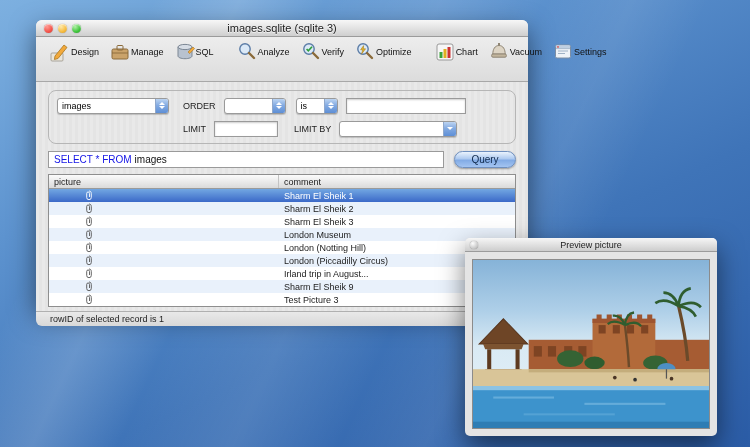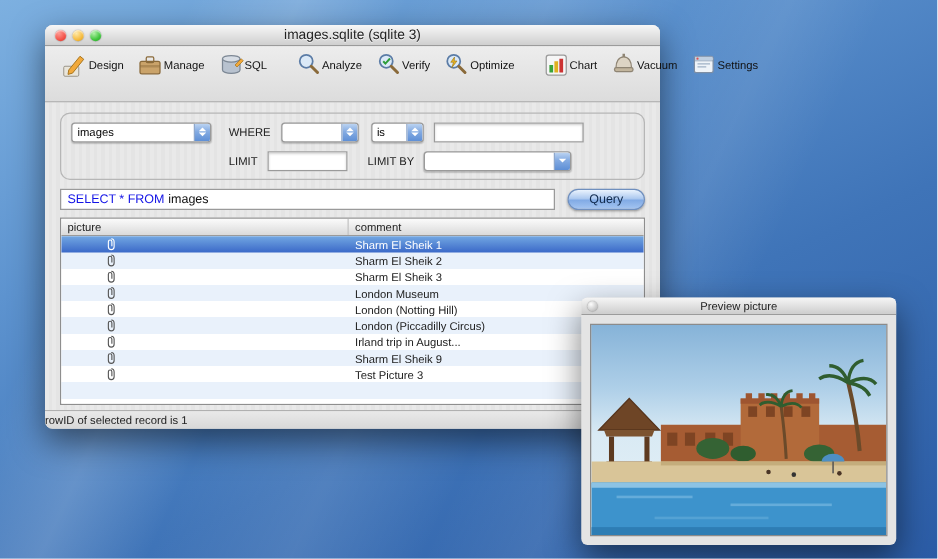--- a/index.html
+++ b/index.html
@@ -9,21 +9,21 @@
     position:relative; width:750px; height:447px; overflow:hidden;
     background:
       linear-gradient(115deg, rgba(255,255,255,0) 16%, rgba(255,255,255,.16) 25%, rgba(255,255,255,0) 34%,
                       rgba(255,255,255,.10) 46%, rgba(255,255,255,0) 57%, rgba(255,255,255,.08) 66%, rgba(255,255,255,0) 74%),
       linear-gradient(155deg, #7db0e0 0%, #5d93cf 30%, #3f74b8 62%, #2b5ca6 100%);
   }
 
   .window{ position:absolute; border-radius:6px; box-shadow:0 10px 26px rgba(0,0,0,.5); }
 
   
-  .main-window{ left:36px; top:20px; width:492px; height:323px; background:#e6e6e6; display:flex; flex-direction:column; z-index:2; }
+  .main-window{ left:36px; top:20px; width:492px; height:287px; background:#e6e6e6; display:flex; flex-direction:column; z-index:2; }
   .titlebar{
     height:17px; flex:0 0 17px; border-radius:6px 6px 0 0; position:relative;
     background:linear-gradient(#f7f7f7,#cfcfcf); border-bottom:1px solid #9b9b9b;
     display:flex; align-items:center; justify-content:center;
   }
   .title{ font-size:11px; color:#222; text-shadow:0 1px 0 rgba(255,255,255,.7); }
   .traffic{ position:absolute; left:8px; top:4px; display:flex; gap:5px; }
   .tl{ width:9px; height:9px; border-radius:50%; display:inline-block; box-shadow:inset 0 1px 1px rgba(255,255,255,.6), 0 0 1px rgba(0,0,0,.5); }
   .tl.red{ background:radial-gradient(circle at 35% 30%, #ff9a92, #f35349 60%, #c93a30); }
   .tl.yellow{ background:radial-gradient(circle at 35% 30%, #ffe9a8, #f6bb3e 60%, #cd9322); }
@@ -78,21 +78,21 @@
   .th-comment{ flex:1; }
   .table-body{ flex:1; position:relative;
                background:repeating-linear-gradient(to bottom, #fff 0 13px, #e9f1fb 13px 26px); }
   .table-row{ display:flex; height:13px; align-items:center; font-size:9px; color:#222; }
   .table-row.selected{ background:linear-gradient(#72a7e2,#3b69c8); color:#fff; }
   .cell-picture{ width:230px; padding-left:36px; display:flex; align-items:center; color:#555; }
   .table-row.selected .cell-picture{ color:#fff; }
   .cell-comment{ flex:1; padding-left:5px; white-space:nowrap; overflow:hidden; }
 
   .statusbar{ flex:0 0 15px; border-top:1px solid #b0b0b0; border-radius:0 0 6px 6px; position:relative;
-              background:linear-gradient(#e9e9e9,#d8d8d8); display:flex; align-items:center; }
+              background:linear-gradient(#e9e9e9,#d8d8d8); display:flex; align-items:center; padding-left:14px; }
   .status-text{ font-size:9px; color:#222; }
   .resize-grip{ position:absolute; right:2px; bottom:2px; width:10px; height:10px;
                 background:repeating-linear-gradient(135deg, transparent 0 2px, #aaa 2px 3px); border-radius:0 0 4px 0; }
 
   
   .preview-window{ left:465px; top:238px; width:252px; height:198px; background:#e4e4e4; z-index:3;
                    display:flex; flex-direction:column; border-radius:5px; }
   .pv-titlebar{ flex:0 0 14px; background:linear-gradient(#f6f6f6,#cdcdcd); border-bottom:1px solid #9b9b9b;
                 border-radius:5px 5px 0 0; position:relative; display:flex; align-items:center; justify-content:center; }
   .pv-title{ font-size:9px; color:#222; }
@@ -227,21 +227,21 @@
 
       <div class="qb-box">
         <div class="qb-row">
           <div class="popup" style="width:112px">
             <span class="popup-text">images</span>
             <span class="popup-arrows">
                 <i class="arr-up"></i>
                 <i class="arr-down"></i>
               </span>
           </div>
-          <span class="qb-label" style="margin-left:14px">WHERE</span>
+          <span class="qb-label" style="margin-left:14px">ORDER</span>
           <div class="popup" style="width:62px;margin-left:8px">
             <span class="popup-text"></span>
             <span class="popup-arrows">
                 <i class="arr-up"></i>
                 <i class="arr-down"></i>
               </span>
           </div>
           <div class="popup" style="width:42px;margin-left:10px">
             <span class="popup-text">is</span>
             <span class="popup-arrows">

